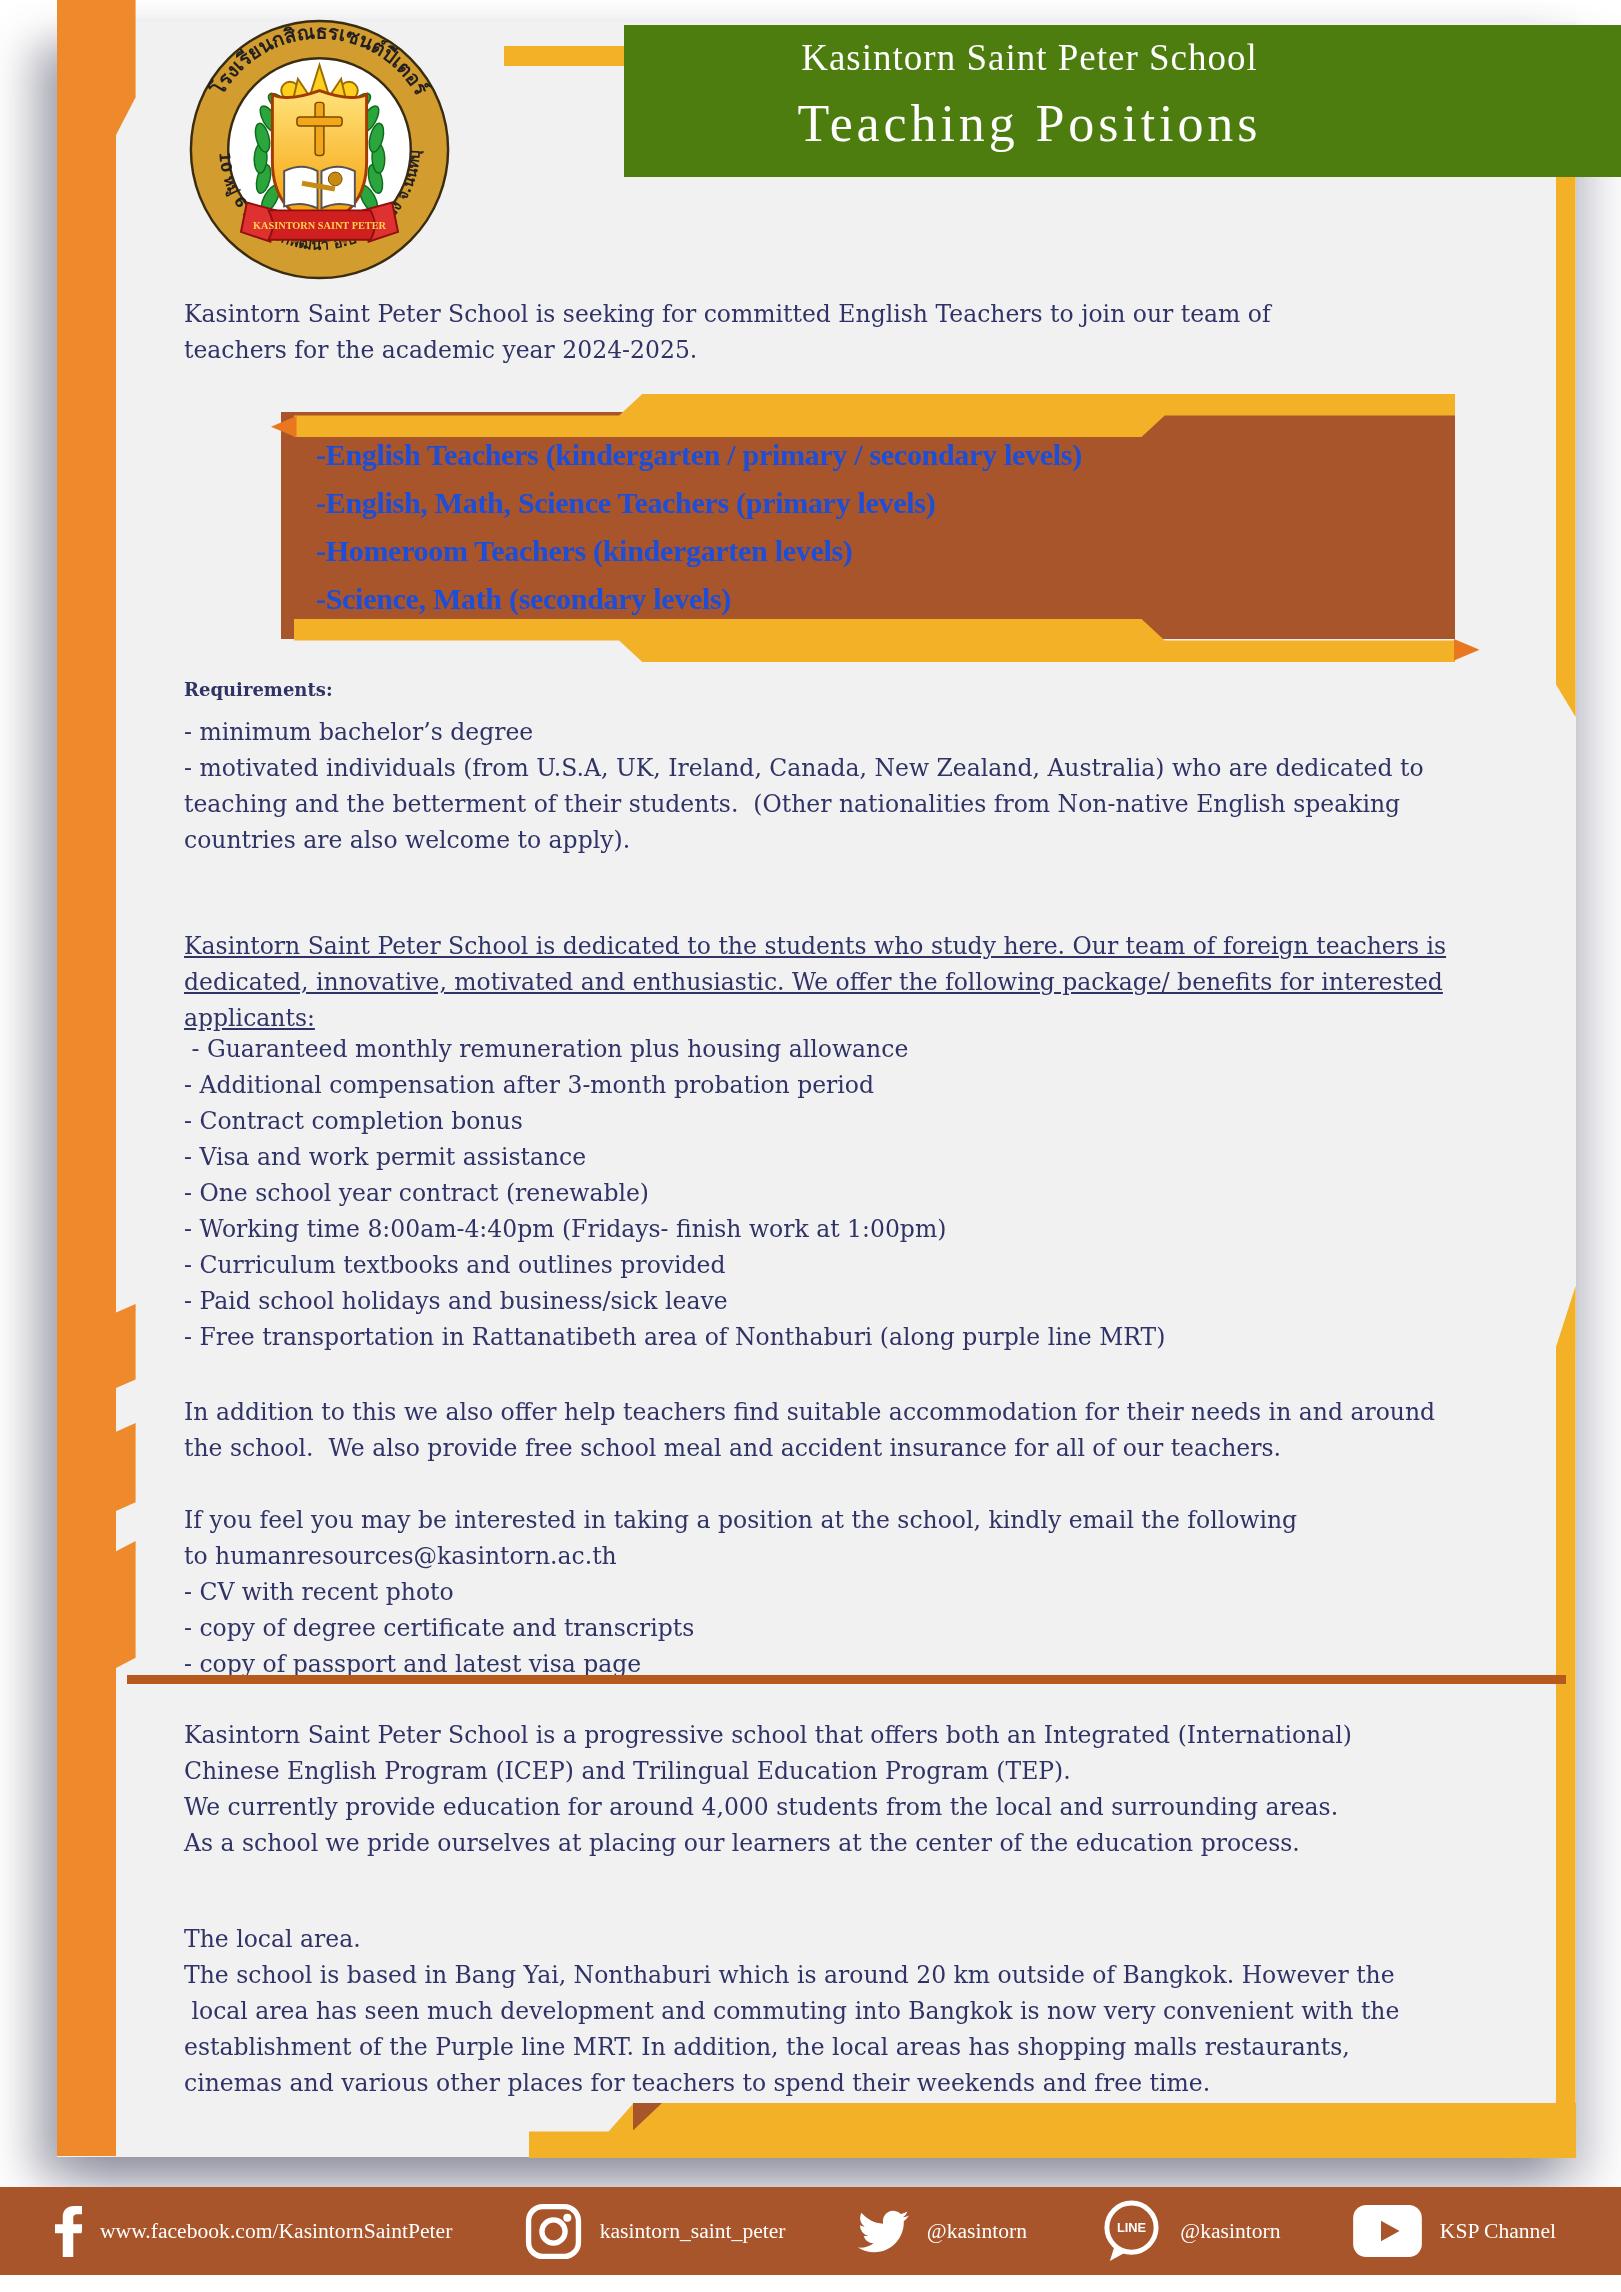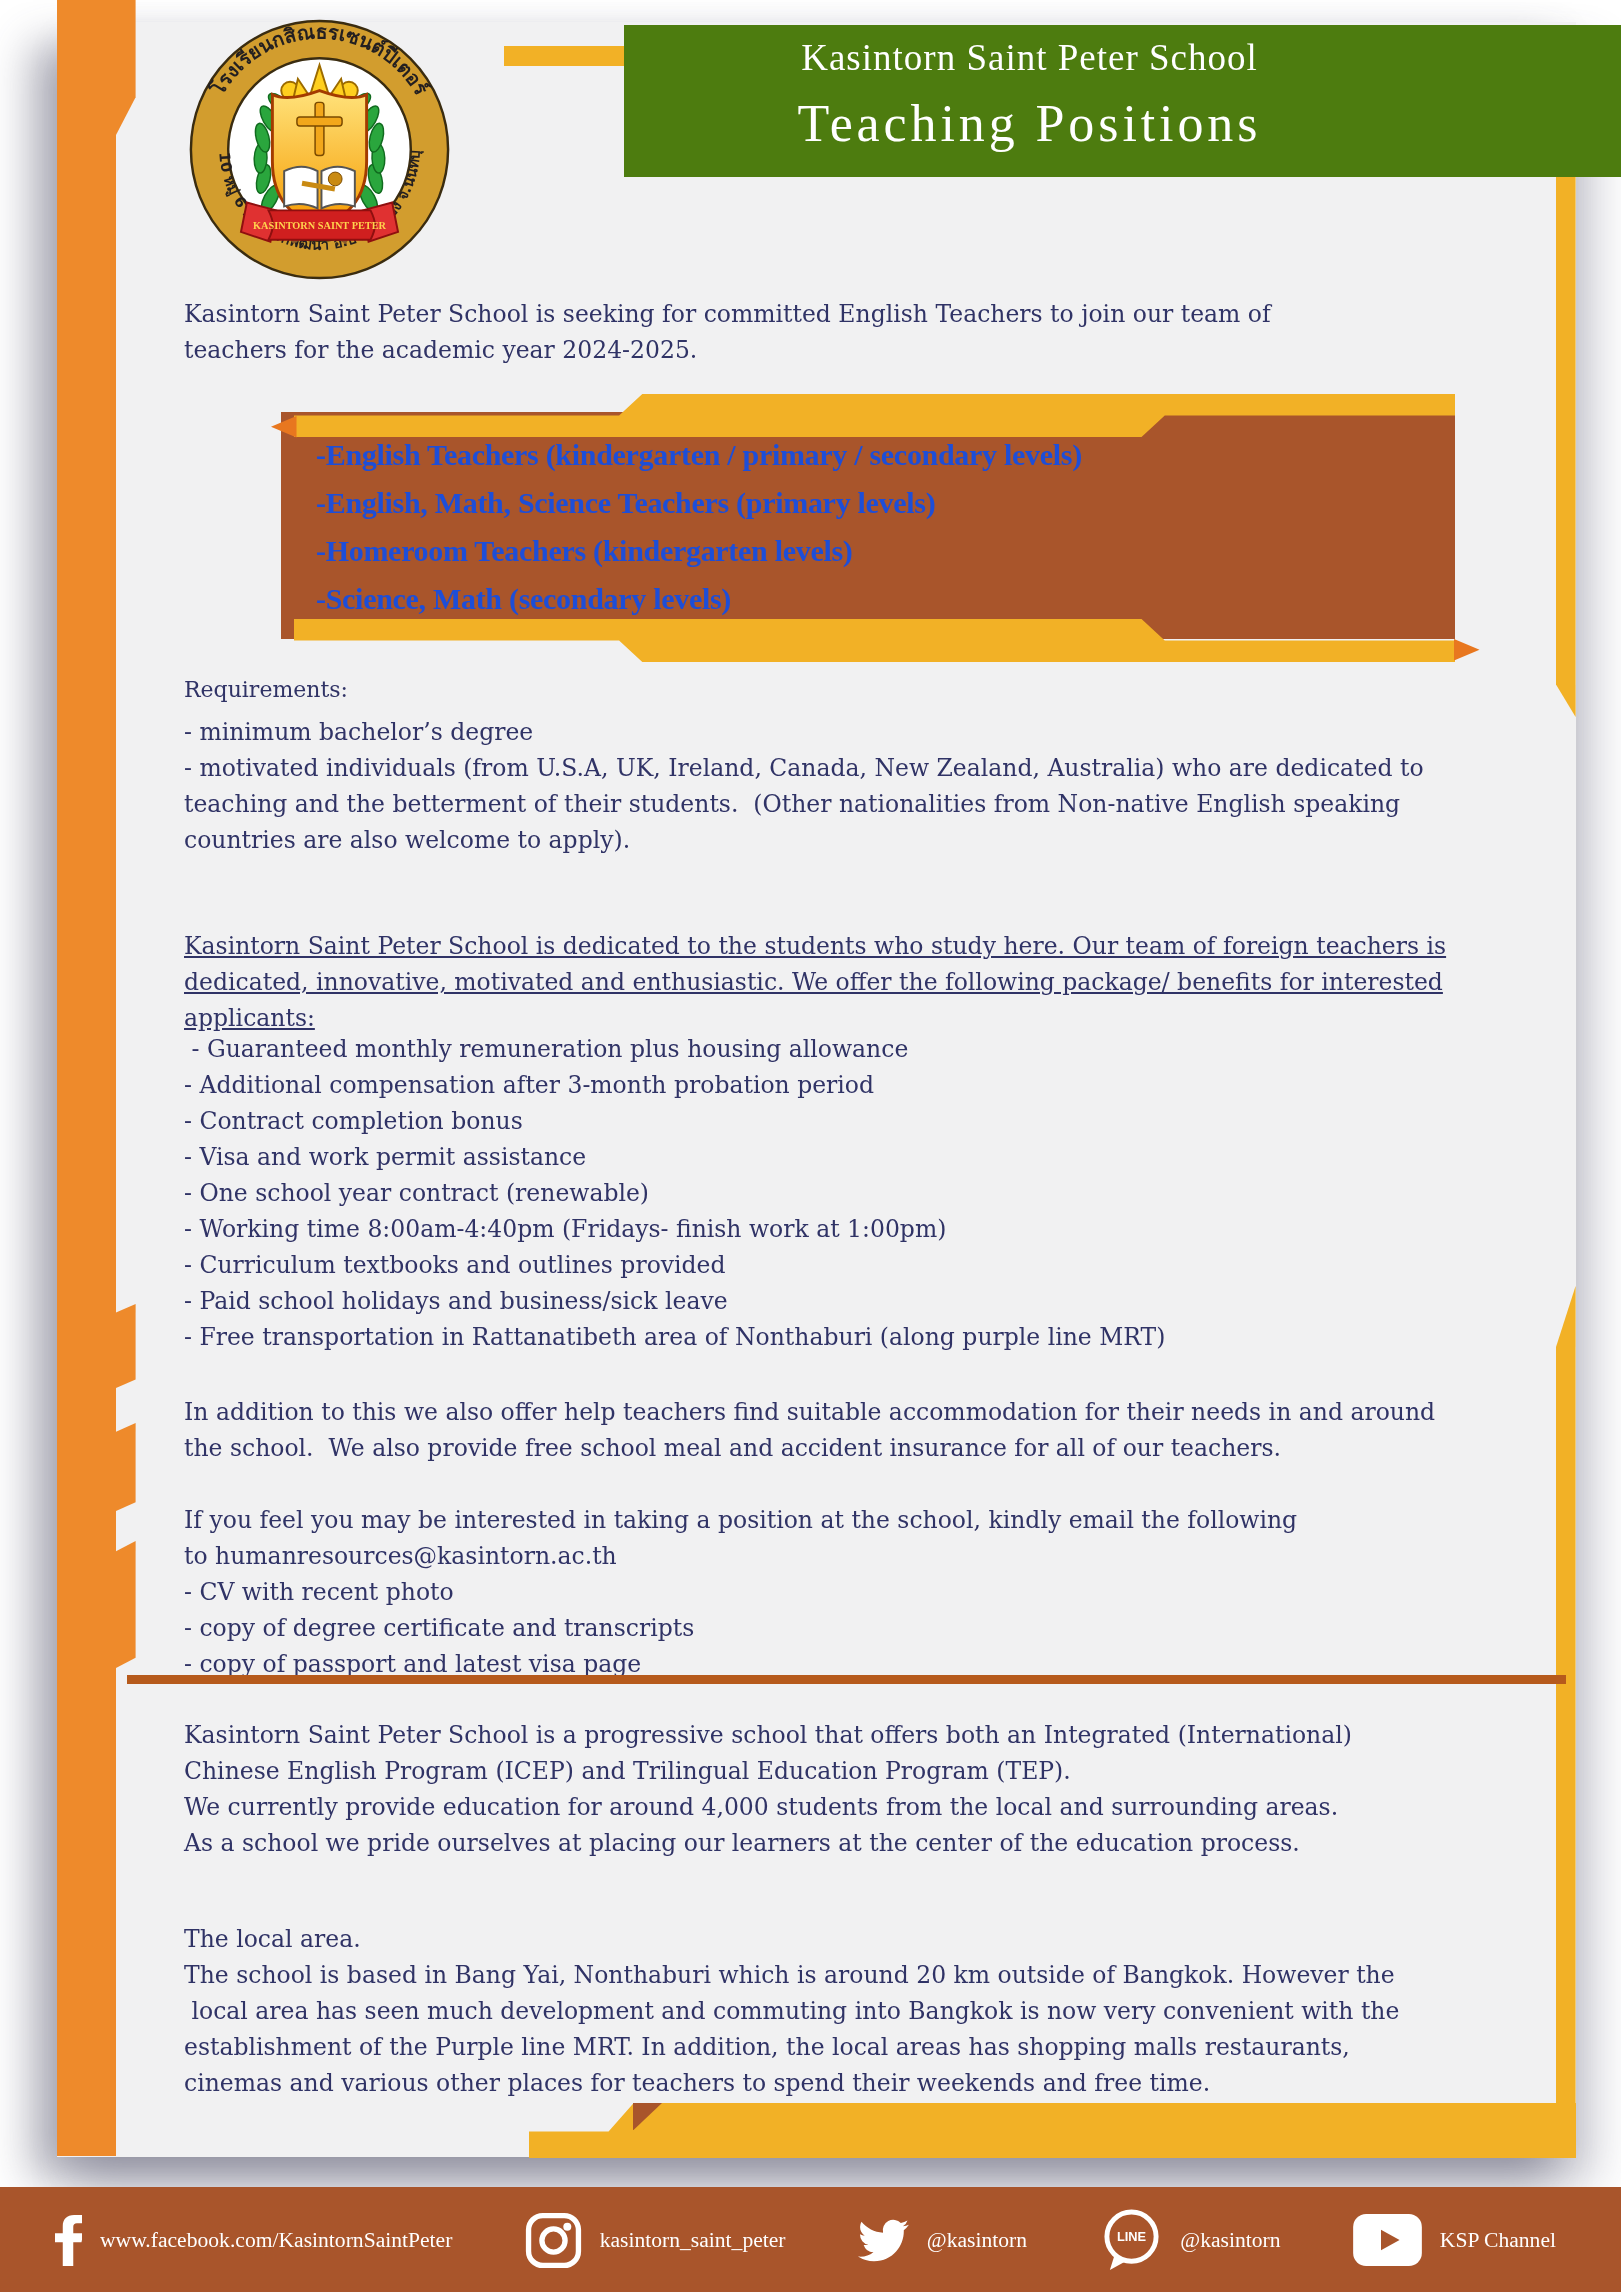--- a/index.html
+++ b/index.html
@@ -42,24 +42,24 @@
   .pos-tri-l{position:absolute;left:271px;top:416px;width:25.5px;height:21.6px;background:#e8771f;
           clip-path:polygon(100% 0,100% 100%,0 50%);}
   .pos-tri-r{position:absolute;left:1454px;top:639px;width:25.5px;height:21.6px;background:#e8771f;
           clip-path:polygon(0 0,100% 50%,0 100%);}
   .pos-text{position:absolute;left:316px;top:431px;width:1117px;color:#1d4ed8;
           font-family:"Liberation Serif",serif;font-weight:bold;font-size:30px;line-height:48px;
           white-space:pre-wrap;letter-spacing:-0.3px;}
   
   .blk{position:absolute;left:152px;width:1392px;color:#303366;
        font-size:23.5px;line-height:36px;white-space:pre-wrap;margin-left:32px;}
-  .blk.bold{font-weight:normal;font-size:22px;}
+  .blk.bold{font-weight:bold;font-size:18px;}
   .divider{position:absolute;left:127px;top:1675px;width:1439px;height:8.8px;background:#b65a1c;}
   
-  .footer{position:absolute;left:0;top:2187px;width:1621px;height:106px;background:#a9552b;
+  .footer{position:absolute;left:0;top:2187px;width:1621px;height:88px;background:#a9552b;
           display:flex;align-items:center;justify-content:space-between;
           padding:0 65px 0 55px;box-sizing:border-box;}
   .soc{display:flex;align-items:center;gap:17.6px;color:#ffffff;
        font-family:"Liberation Serif",serif;font-size:21.6px;white-space:nowrap;}
   .soc svg{display:block;}
 </style>
 </head>
 <body>
 
 <div class="canvas">

